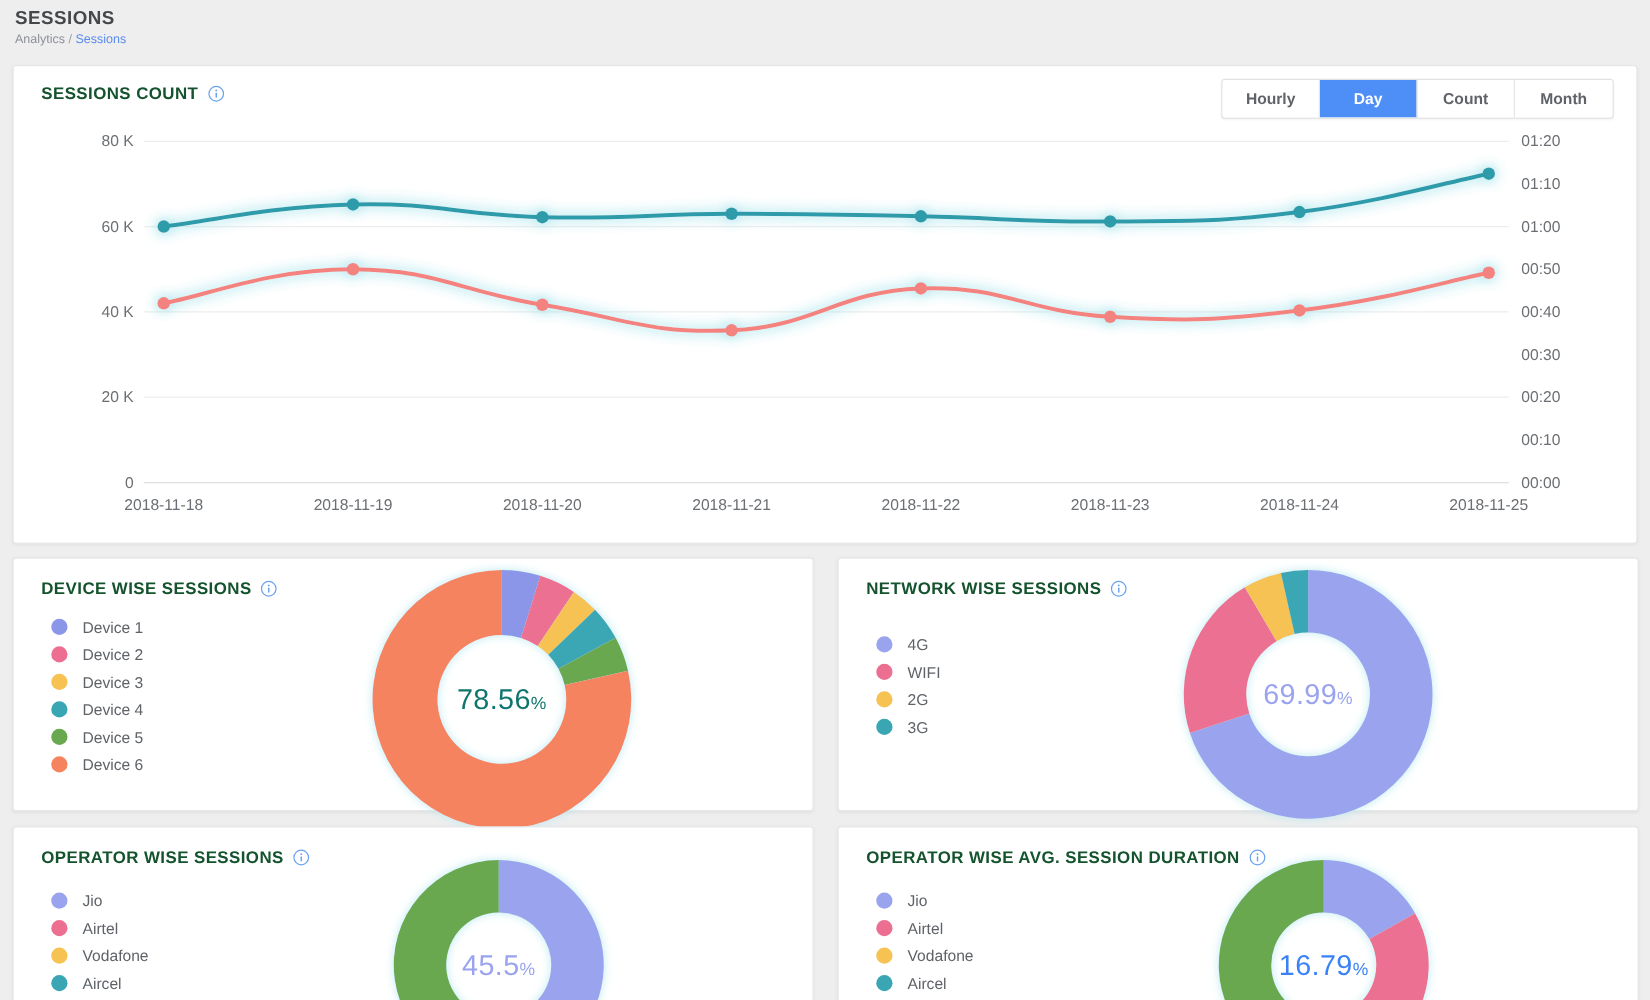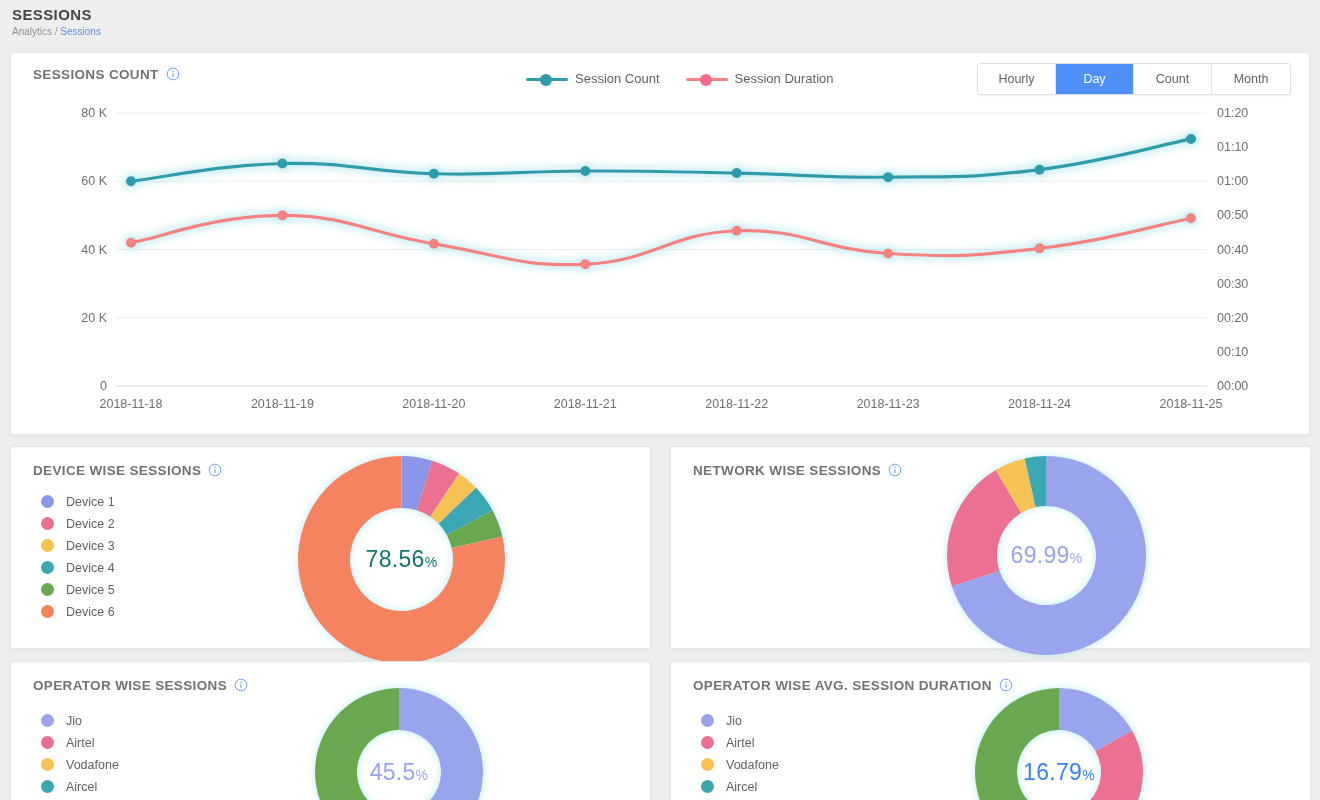--- a/index.html
+++ b/index.html
@@ -43,23 +43,23 @@
 
   
   .panel {
     background: #ffffff;
     border: 1px solid #e6e8ea;
     border-radius: 3px;
     box-shadow: 0 1px 3px rgba(0,0,0,.06);
     position: relative;
   }
   .panel-title {
-    font-size: 13.5px; font-weight: bold; color: #737373;
+    font-size: 13.5px; font-weight: bold; color: #14532d;
     letter-spacing: .35px;
-    display: inline-flex; gap: 7px;
+    display: inline-flex; align-items: center; gap: 7px;
   }
   .info-icon { width: 14px; height: 14px; flex: 0 0 auto; cursor: pointer; }
 
   
   #sessions-panel {
     position: absolute; left: 10px; top: 52px;
     width: 1300px; height: 383px;
   }
   #sessions-panel .panel-title { position: absolute; left: 22px; top: 14px; }
 
@@ -78,20 +78,21 @@
     width: 12px; height: 12px; border-radius: 50%;
   }
   .legend-label { font-size: 13px; color: #5f6368; }
 
   .period-toggle {
     position: absolute; right: 18px; top: 10px;
     display: flex;
     border: 1px solid #dfe1e4; border-radius: 3px;
     overflow: hidden; background: #fff;
     box-shadow: 0 1px 2px rgba(0,0,0,.05);
+    font-weight: bold;
   }
   .period-btn {
     width: 78px; height: 30px; line-height: 30px;
     text-align: center; font-size: 12.5px; color: #5f6368;
     background: #ffffff; cursor: pointer;
     border-right: 1px solid #e4e6e9;
   }
   .period-btn:last-child { border-right: none; }
   .period-btn.active { background: #4e8ef7; color: #ffffff; }
 
@@ -141,36 +142,20 @@
 <div class="panel" id="sessions-panel">
   <div class="panel-title">
     <span>SESSIONS COUNT</span>
     <svg class="info-icon" viewBox="0 0 24 24">
       <circle cx="12" cy="12" r="10" fill="none" stroke="#6ba3f0" stroke-width="1.7"></circle>
       <circle cx="12" cy="7.4" r="1.3" fill="#6ba3f0"></circle>
       <rect x="11" y="10.4" width="2" height="7" rx="1" fill="#6ba3f0"></rect>
     </svg>
   </div>
 
-  <div class="chart-legend">
-    <div class="legend-item">
-      <span class="legend-marker">
-        <span class="lm-line" style="background:#2f9bab"></span>
-        <span class="lm-dot" style="background:#2f9bab"></span>
-      </span>
-      <span class="legend-label">Session Count</span>
-    </div>
-    <div class="legend-item">
-      <span class="legend-marker">
-        <span class="lm-line" style="background:#f4827f"></span>
-        <span class="lm-dot" style="background:#ef6b8e"></span>
-      </span>
-      <span class="legend-label">Session Duration</span>
-    </div>
-  </div>
 
   <div class="period-toggle">
     <div class="period-btn">Hourly</div>
     <div class="period-btn active">Day</div>
     <div class="period-btn">Count</div>
     <div class="period-btn">Month</div>
   </div>
 
   <div class="chart-area">
     <svg id="line-chart-svg" width="1300" height="343">
@@ -307,20 +292,38 @@
 
 <div class="panel donut-panel" id="network-panel">
   <div class="panel-title">
     <span>NETWORK WISE SESSIONS</span>
     <svg class="info-icon" viewBox="0 0 24 24">
       <circle cx="12" cy="12" r="10" fill="none" stroke="#6ba3f0" stroke-width="1.7"></circle>
       <circle cx="12" cy="7.4" r="1.3" fill="#6ba3f0"></circle>
       <rect x="11" y="10.4" width="2" height="7" rx="1" fill="#6ba3f0"></rect>
     </svg>
   </div>
+  <div class="donut-legend" style="top:62px;">
+    <div class="dl-item">
+      <span class="dl-swatch" style="background:#9aa4ee"></span>
+      <span class="dl-label">4G</span>
+    </div>
+    <div class="dl-item">
+      <span class="dl-swatch" style="background:#ec6f92"></span>
+      <span class="dl-label">WIFI</span>
+    </div>
+    <div class="dl-item">
+      <span class="dl-swatch" style="background:#f6c252"></span>
+      <span class="dl-label">2G</span>
+    </div>
+    <div class="dl-item">
+      <span class="dl-swatch" style="background:#3aa6b4"></span>
+      <span class="dl-label">3G</span>
+    </div>
+  </div>
   <div class="donut-wrap" id="network-donut" style="left:272px; top:5px; width:207px; height:207px;">
       <svg width="207" height="207">
         <defs>
           <filter id="dg-network-donut" x="-40%" y="-40%" width="180%" height="180%">
             <feGaussianBlur stdDeviation="4" result="b"></feGaussianBlur>
             <feFlood flood-color="#b6e8f0" flood-opacity="0.9" result="col"></feFlood>
             <feComposite in="col" in2="b" operator="in" result="g"></feComposite>
             <feMerge>
               <feMergeNode in="g"></feMergeNode>
               <feMergeNode in="SourceGraphic"></feMergeNode>

